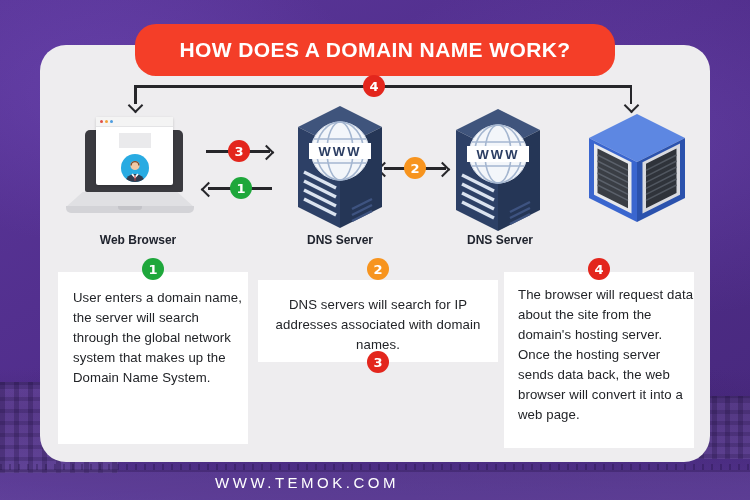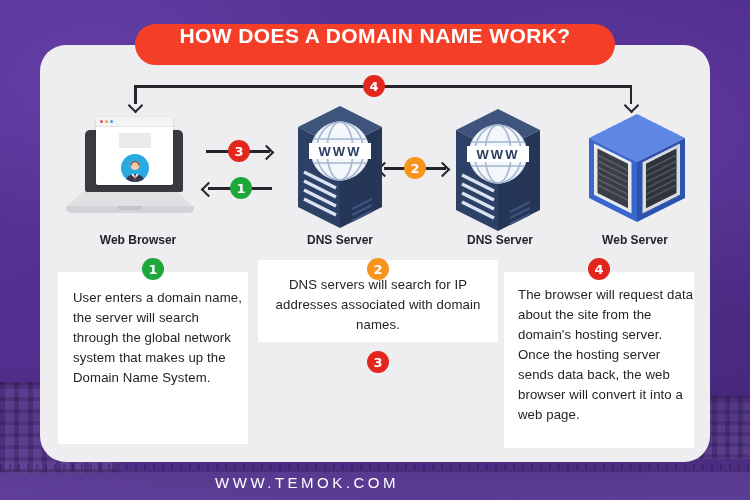--- a/index.html
+++ b/index.html
@@ -19,22 +19,22 @@
                      repeating-linear-gradient(180deg,rgba(25,10,55,.20) 0 4px,transparent 4px 12px);}
   .b-right{right:0;top:28px;width:64px;height:60px;
     background-image:repeating-linear-gradient(90deg,rgba(25,10,55,.26) 0 5px,transparent 5px 13px),
                      repeating-linear-gradient(180deg,rgba(25,10,55,.20) 0 4px,transparent 4px 11px);}
   .fence{position:absolute;left:0;top:96px;width:750px;height:6px;
     background:repeating-linear-gradient(90deg,rgba(25,10,55,.28) 0 2px,transparent 2px 9px);}
   .street{position:absolute;left:0;top:102px;width:750px;height:30px;
     background:rgba(150,120,200,.16);border-top:2px solid rgba(30,12,60,.28);}
 
   .card{position:absolute;left:40px;top:45px;width:670px;height:417px;background:#eeedef;border-radius:26px;z-index:1;}
-  .banner{position:absolute;left:135px;top:24px;width:480px;height:41px;background:#f43e28;border-radius:21px;
-    z-index:3;display:flex;justify-content:center;}
+  .banner{position:absolute;left:135px;top:24px;width:480px;height:52px;background:#f43e28;border-radius:21px;
+    z-index:3;display:flex;align-items:center;justify-content:center;}
   .banner span{color:#fff;font-weight:800;font-size:21px;letter-spacing:.4px;}
 
   
   .hline,.vline{position:absolute;background:#26262a;z-index:2;}
   .chev{position:absolute;width:9px;height:9px;z-index:2;border:0 solid #26262a;}
   .chev.down{border-left-width:2.5px;border-bottom-width:2.5px;transform:rotate(-45deg);}
   .chev.right{border-top-width:2.5px;border-right-width:2.5px;transform:rotate(45deg);}
   .chev.left{border-bottom-width:2.5px;border-left-width:2.5px;transform:rotate(45deg);}
   .num{position:absolute;width:22px;height:22px;border-radius:50%;display:flex;align-items:center;justify-content:center;
     color:#fff;font-weight:bold;font-size:13px;transform:translate(-50%,-50%);z-index:4;font-family:"DejaVu Sans",sans-serif;}
@@ -59,21 +59,21 @@
   .tower1{left:298px;top:106px;}
   .tower2{left:456px;top:109px;}
   .webserver{left:589px;top:114px;}
 
   .node-label{position:absolute;top:233px;transform:translateX(-50%);font-weight:700;font-size:12px;color:#20242e;z-index:2;white-space:nowrap;}
 
   .step-box{position:absolute;background:#fff;z-index:2;color:#222428;font-size:13.2px;line-height:1.52;letter-spacing:.1px;}
   .step-box p{margin:0;}
   .sb1{left:58px;top:272px;width:190px;height:172px;}
   .sb1 p{padding:16px 4px 0 15px;text-align:left;}
-  .sb2{left:258px;top:260px;width:240px;height:82px;}
+  .sb2{left:258px;top:280px;width:240px;height:82px;}
   .sb2 p{padding:15px 10px 0;text-align:center;}
   .sb3{left:258px;top:365px;width:240px;height:81px;}
   .sb3 p{padding:15px 6px 0;text-align:center;}
   .sb4{left:504px;top:272px;width:190px;height:176px;}
   .sb4 p{padding:13px 0 0 14px;text-align:left;}
 
   .footer{position:absolute;left:0;top:474px;width:614px;text-align:center;color:#fff;z-index:2;
     font-size:15px;letter-spacing:3.5px;font-weight:500;}
 </style>
 </head>
@@ -235,21 +235,20 @@
       <line x1="57" y1="68.3" x2="87.5" y2="53"></line>
         <line x1="57" y1="74.3" x2="87.5" y2="59"></line>
       <line x1="57" y1="80.3" x2="87.5" y2="65"></line>
         <line x1="57" y1="86.3" x2="87.5" y2="71"></line>
     </g>
   </svg>
 
   <div class="node-label" style="left:138px;">Web Browser</div>
   <div class="node-label" style="left:340px;">DNS Server</div>
   <div class="node-label" style="left:500px;">DNS Server</div>
-  <div class="node-label" style="left:635px;">Web Server</div>
 
   <div class="step-box sb1">
     <p>User enters a domain name, the server will search through the global network system that makes up the Domain Name System.</p>
   </div>
   <div class="num c-green" style="left:153px;top:269px;">
       <span>1</span>
     </div>
 
   <div class="step-box sb2">
     <p>DNS servers will search for IP addresses associated with domain names.</p>

